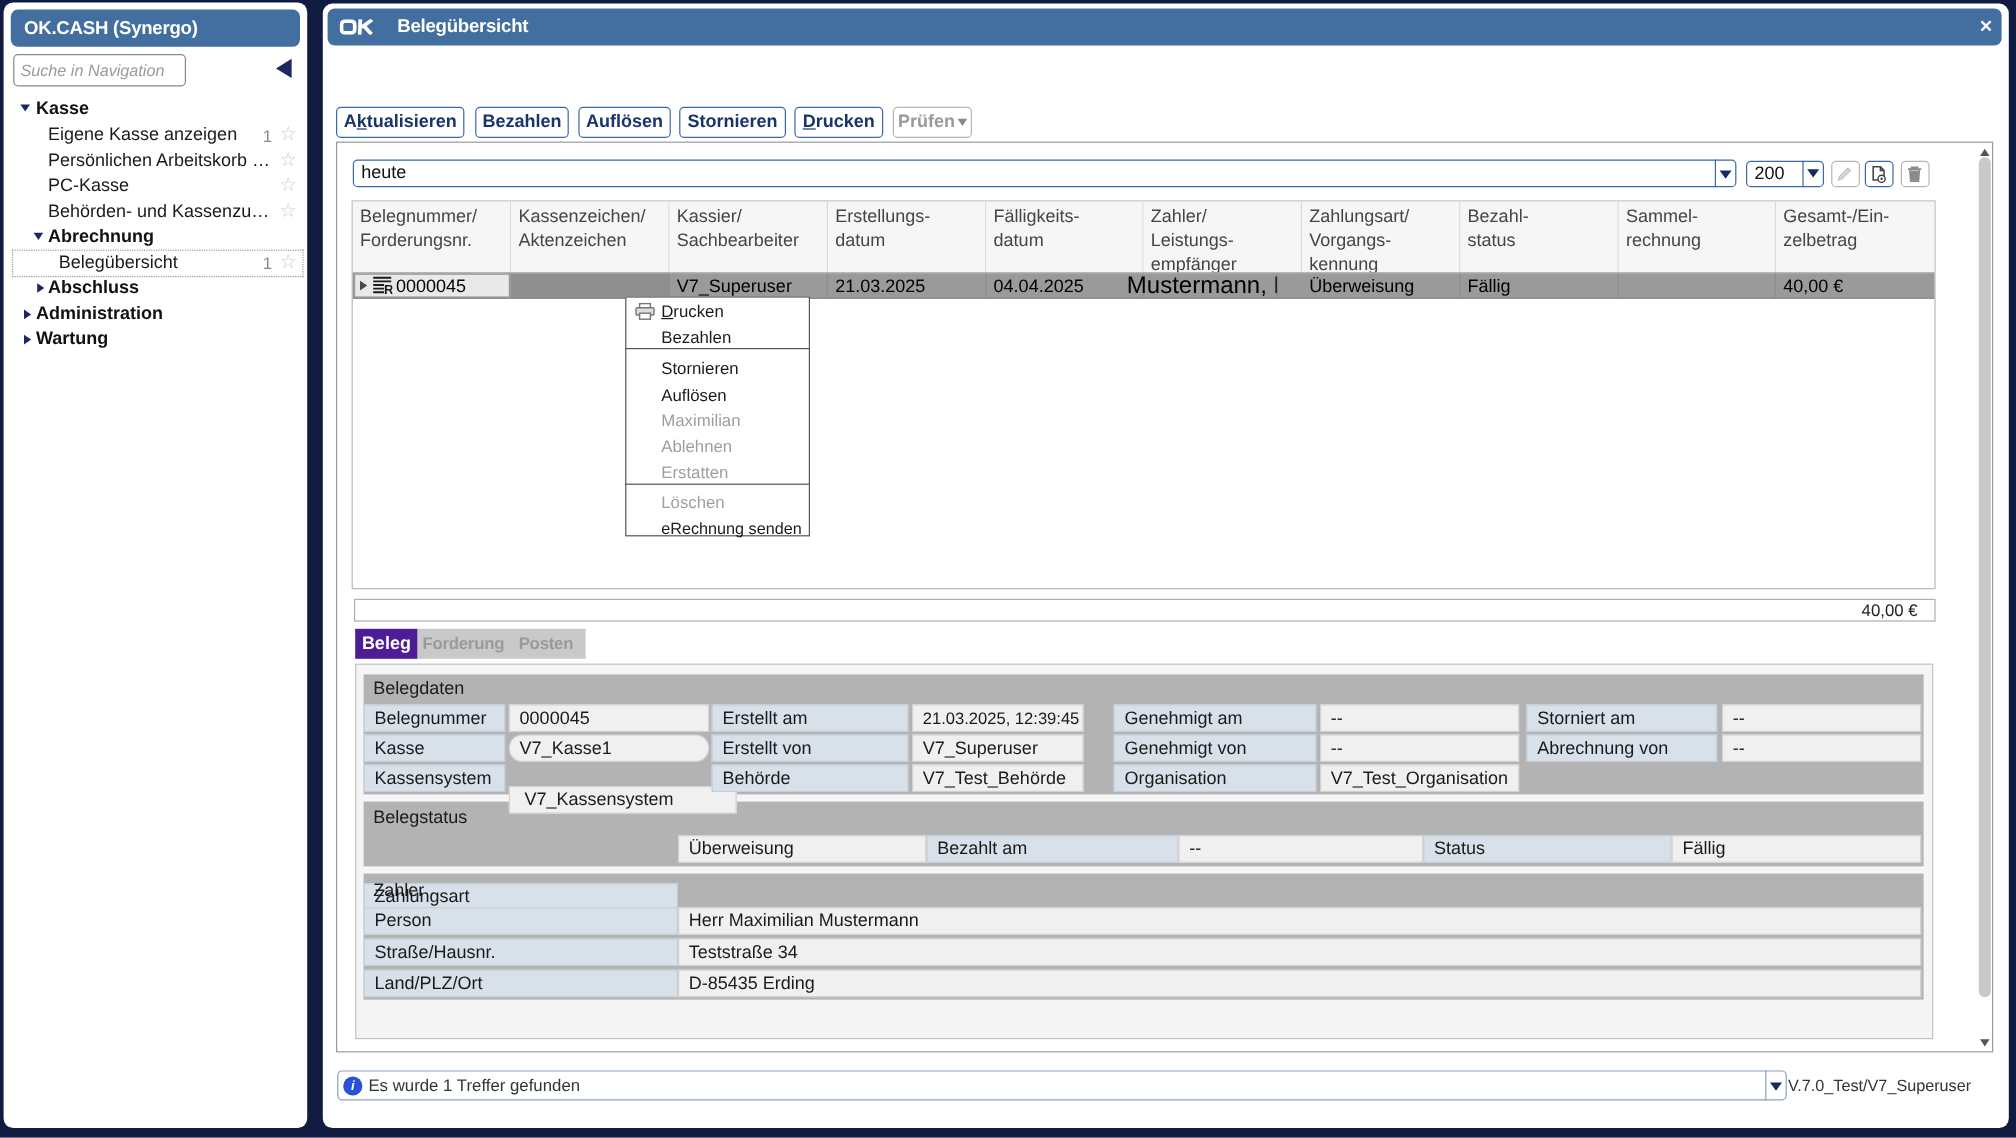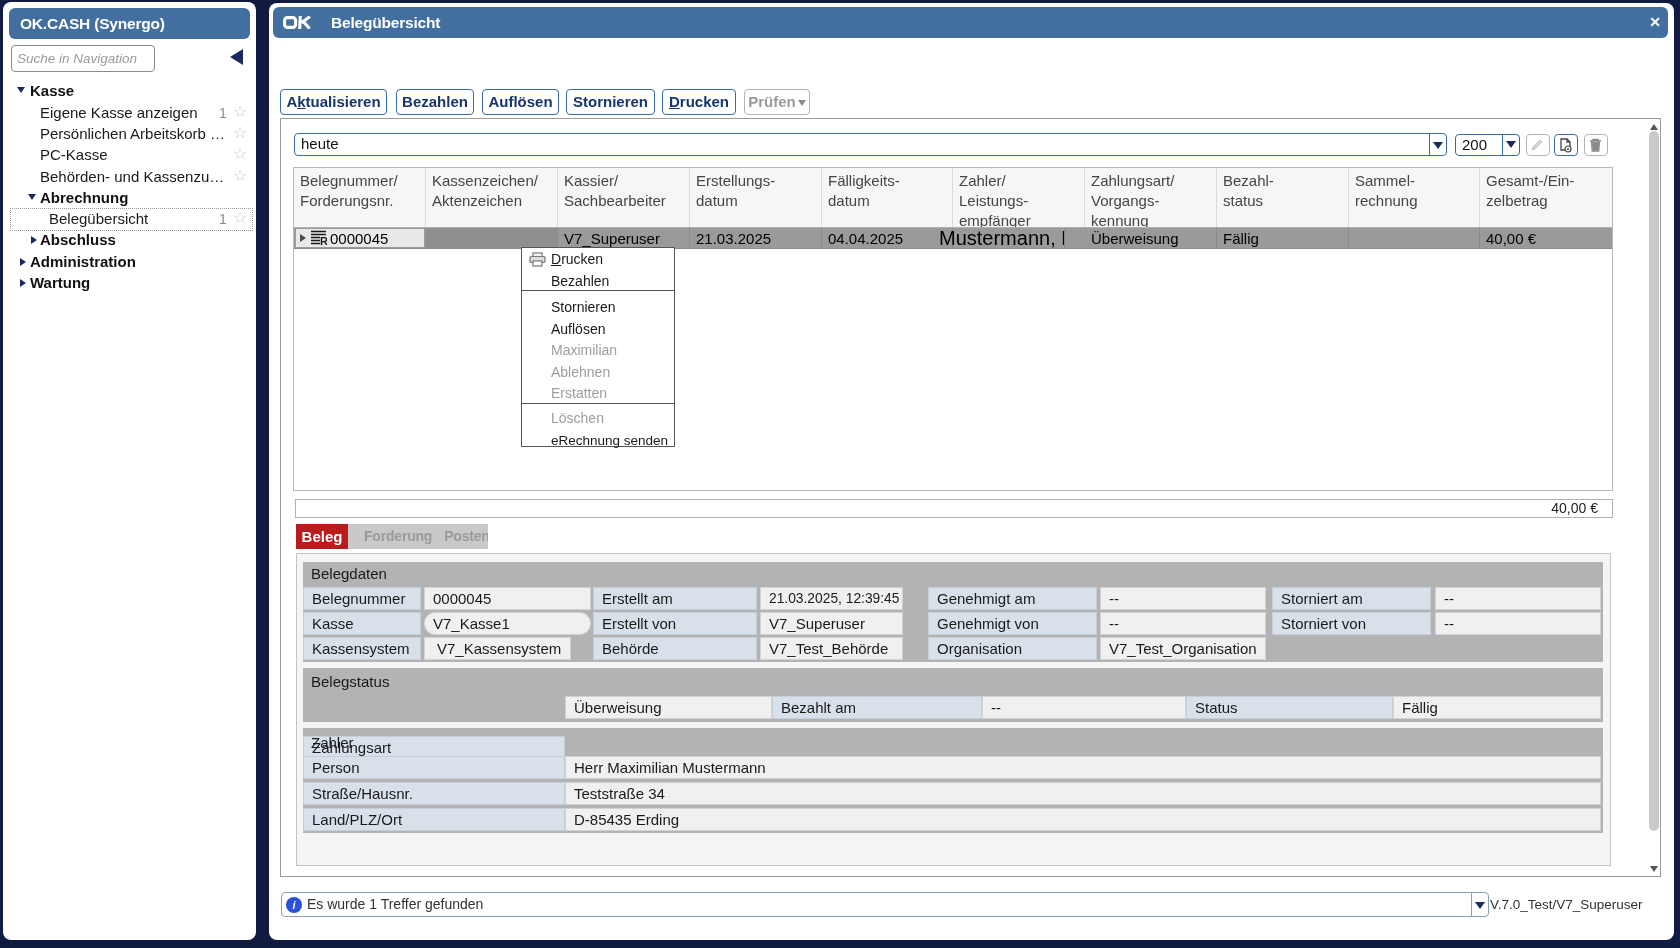--- a/index.html
+++ b/index.html
@@ -45,21 +45,21 @@
 .ibtn-b { border-color:#3a69a8; }
 
 
 #grid { left:293px; top:167px; width:1320px; height:324px; border:1px solid #b8b8b8; background:#fff; }
 .gh { position:absolute; top:168px; height:59px; background:#f6f6f6; border-right:1px solid #d9d9d9; color:#454545; font-size:15px; line-height:20px; padding:3px 0 0 6px; }
 #gridrow { left:294px; top:227px; width:1318px; height:22px; background:#9a9a9a; border-bottom:1px solid #8a8a8a; border-top:1px solid #b0b0b0; }
 .gc { position:absolute; top:228px; height:21px; border-right:1px solid #8d8d8d; color:#000; font-size:15px; line-height:21px; padding-left:6px; white-space:nowrap; overflow:hidden; }
 #totalbox { left:295px; top:499px; width:1318px; height:19px; border:1px solid #b0b0b0; background:#fff; font-size:14px; color:#222; text-align:right; line-height:17px; padding-right:14px; }
 
 
-#tab-act { left:296px; top:524px; width:52px; height:25px; background:#b91c1c; color:#fff; font-weight:bold; font-size:15px; text-align:center; line-height:25px; }
+#tab-act { left:296px; top:524px; width:52px; height:25px; background:#4c1d95; color:#fff; font-weight:bold; font-size:15px; text-align:center; line-height:25px; }
 #tab-gray { left:348px; top:524px; width:140px; height:25px; background:#c9c9c9; color:#9a9a9a; font-weight:bold; font-size:14px; letter-spacing:-0.2px; line-height:25px; white-space:nowrap; overflow:hidden; }
 
 
 #details { left:296px; top:553px; width:1315px; height:313px; border:1px solid #c4c4c4; background:#f5f5f5; }
 .dgray { position:absolute; left:303px; width:1300px; background:#b3b3b3; }
 .secbar { position:absolute; left:311px; font-size:15px; color:#1a1a1a; height:23px; line-height:23px; }
 .dlab { position:absolute; background:#d8e1ea; border:1px solid #c6cfd8; font-size:15px; color:#1a1a1a; line-height:21px; padding-left:8px; height:23px; white-space:nowrap; overflow:hidden; }
 .dval { position:absolute; background:#f0f0f0; border:1px solid #d2d2d2; font-size:15px; color:#1a1a1a; line-height:21px; padding-left:8px; height:23px; white-space:nowrap; overflow:hidden; }
 
 
@@ -172,21 +172,21 @@
 <div class="gc" style="left:822px; width:131px;">04.04.2025</div>
 <div class="gc" style="left:933px; width:132px; font-size:20px;">Mustermann, Maxi...</div>
 <div class="gc" style="left:1085px; width:132px;">Überweisung</div>
 <div class="gc" style="left:1217px; width:132px;">Fällig</div>
 <div class="gc" style="left:1349px; width:131px;"></div>
 <div class="gc" style="left:1480px; width:132px; border-right:none;">40,00 €</div>
 
 <div class="abs" id="totalbox">40,00 €</div>
 
 <div class="abs" id="tab-act">Beleg</div>
-<div class="abs" id="tab-gray"><span style="margin-left:16px;">Forderung</span><span style="margin-left:12px;">Posten</span></div>
+<div class="abs" id="tab-gray"><span style="margin-left:4px;">Forderung</span><span style="margin-left:12px;">Posten</span></div>
 
 <div class="abs" id="details"></div>
 <div class="dgray" style="top:562px; height:100px;"></div>
 <div class="dgray" style="top:668px; height:54px;"></div>
 <div class="dgray" style="top:728px; height:105px;"></div>
 <div class="secbar" style="top:562px;">Belegdaten</div>
 <div class="dlab" style="left:303px; top:587px; width:118px;">Belegnummer</div>
 <div class="dval" style="left:424px; top:587px; width:167px;">0000045</div>
 <div class="dlab" style="left:593px; top:587px; width:164px;">Erstellt am</div>
 <div class="dval" style="left:760px; top:587px; width:143px; font-size:13.8px;">21.03.2025, 12:39:45</div>
@@ -194,25 +194,25 @@
 <div class="dval" style="left:1100px; top:587px; width:166px;">--</div>
 <div class="dlab" style="left:1272px; top:587px; width:159px;">Storniert am</div>
 <div class="dval" style="left:1435px; top:587px; width:166px;">--</div>
 
 <div class="dlab" style="left:303px; top:612px; width:118px;">Kasse</div>
 <div class="dval" style="left:424px; top:612px; width:167px;border-radius:11px;">V7_Kasse1</div>
 <div class="dlab" style="left:593px; top:612px; width:164px;">Erstellt von</div>
 <div class="dval" style="left:760px; top:612px; width:143px;">V7_Superuser</div>
 <div class="dlab" style="left:928px; top:612px; width:169px;">Genehmigt von</div>
 <div class="dval" style="left:1100px; top:612px; width:166px;">--</div>
-<div class="dlab" style="left:1272px; top:612px; width:159px;">Storniert von</div>
+<div class="dlab" style="left:1272px; top:612px; width:159px;">Abrechnung von</div>
 <div class="dval" style="left:1435px; top:612px; width:166px;">--</div>
 
 <div class="dlab" style="left:303px; top:637px; width:118px;">Kassensystem</div>
-<div class="dval" style="left:424px; top:637px; width:147px;padding-left:12px;">V7_Kassensystem</div>
+<div class="dval" style="left:424px; top:655px; width:190px;padding-left:12px;">V7_Kassensystem</div>
 <div class="dlab" style="left:593px; top:637px; width:164px;">Behörde</div>
 <div class="dval" style="left:760px; top:637px; width:143px;">V7_Test_Behörde</div>
 <div class="dlab" style="left:928px; top:637px; width:169px;">Organisation</div>
 <div class="dval" style="left:1100px; top:637px; width:166px;">V7_Test_Organisation</div>
 
 <div class="secbar" style="top:670px;">Belegstatus</div>
 <div class="dlab" style="left:303px; top:696px; width:262px;margin-top:40px;">Zahlungsart</div>
 <div class="dval" style="left:565px; top:696px; width:207px;">Überweisung</div>
 <div class="dlab" style="left:772px; top:696px; width:210px;">Bezahlt am</div>
 <div class="dval" style="left:982px; top:696px; width:204px;">--</div>

